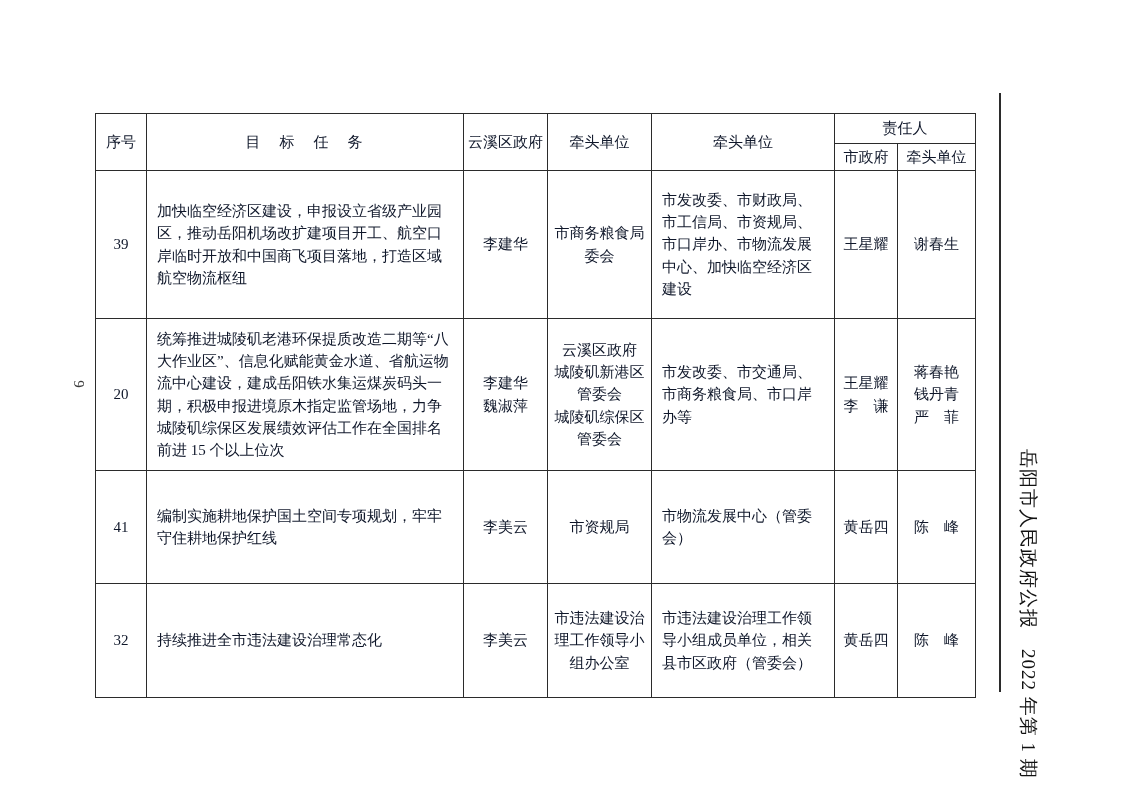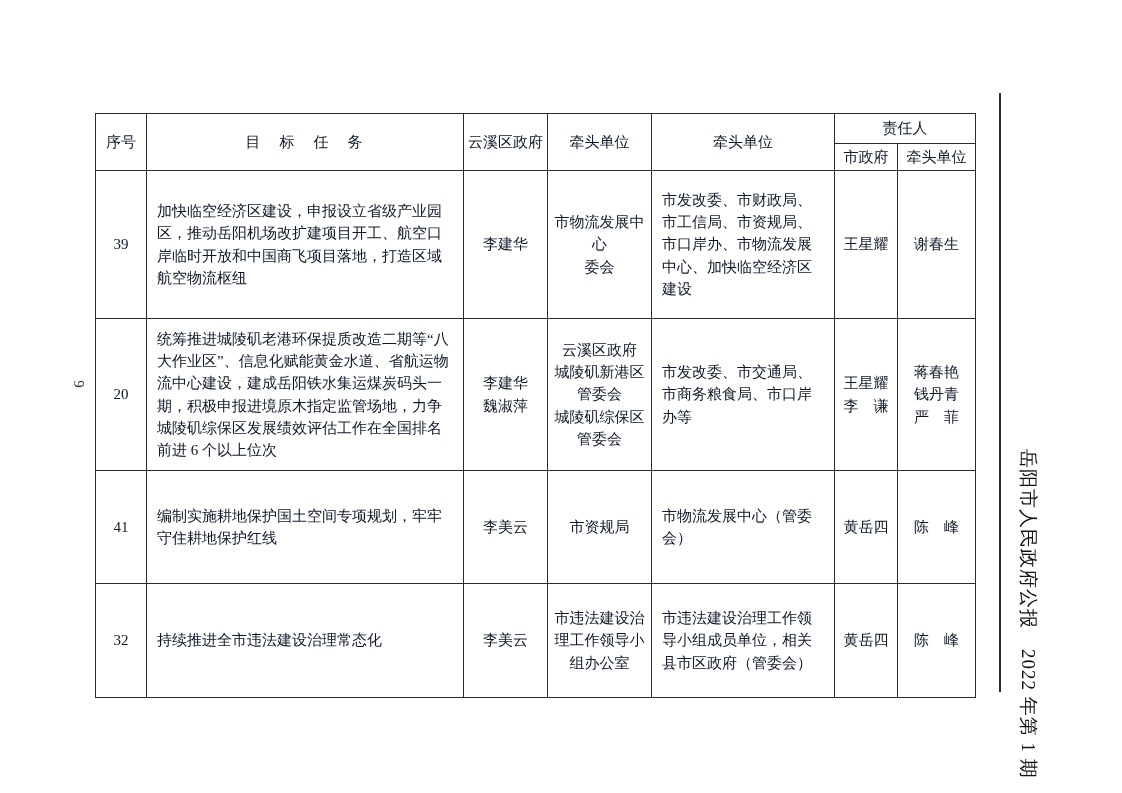--- a/index.html
+++ b/index.html
@@ -99,29 +99,29 @@
       <tr style="height:27px">
         <th>市政府</th>
         <th>牵头单位</th>
       </tr>
     </thead>
     <tbody>
       <tr style="height:148px">
         <td class="c-center">39</td>
         <td class="c-left">加快临空经济区建设，申报设立省级产业园区，推动岳阳机场改扩建项目开工、航空口岸临时开放和中国商飞项目落地，打造区域航空物流枢纽</td>
         <td class="c-center">李建华</td>
-        <td class="c-center pre">市物流发展中心
+        <td class="c-center pre">市商务粮食局
 委会</td>
         <td class="c-left">市发改委、市财政局、市工信局、市资规局、市口岸办、市物流发展中心、加快临空经济区建设</td>
         <td class="c-center pre">王星耀</td>
         <td class="c-center pre">谢春生</td>
       </tr>
       <tr style="height:152px">
         <td class="c-center">20</td>
-        <td class="c-left">统筹推进城陵矶老港环保提质改造二期等“八大作业区”、信息化赋能黄金水道、省航运物流中心建设，建成岳阳铁水集运煤炭码头一期，积极申报进境原木指定监管场地，力争城陵矶综保区发展绩效评估工作在全国排名前进 6 个以上位次</td>
+        <td class="c-left">统筹推进城陵矶老港环保提质改造二期等“八大作业区”、信息化赋能黄金水道、省航运物流中心建设，建成岳阳铁水集运煤炭码头一期，积极申报进境原木指定监管场地，力争城陵矶综保区发展绩效评估工作在全国排名前进 15 个以上位次</td>
         <td class="c-center pre">李建华
 魏淑萍</td>
         <td class="c-center pre">云溪区政府
 城陵矶新港区
 管委会
 城陵矶综保区
 管委会</td>
         <td class="c-left">市发改委、市交通局、市商务粮食局、市口岸办等</td>
         <td class="c-center pre">王星耀
 李　谦</td>

